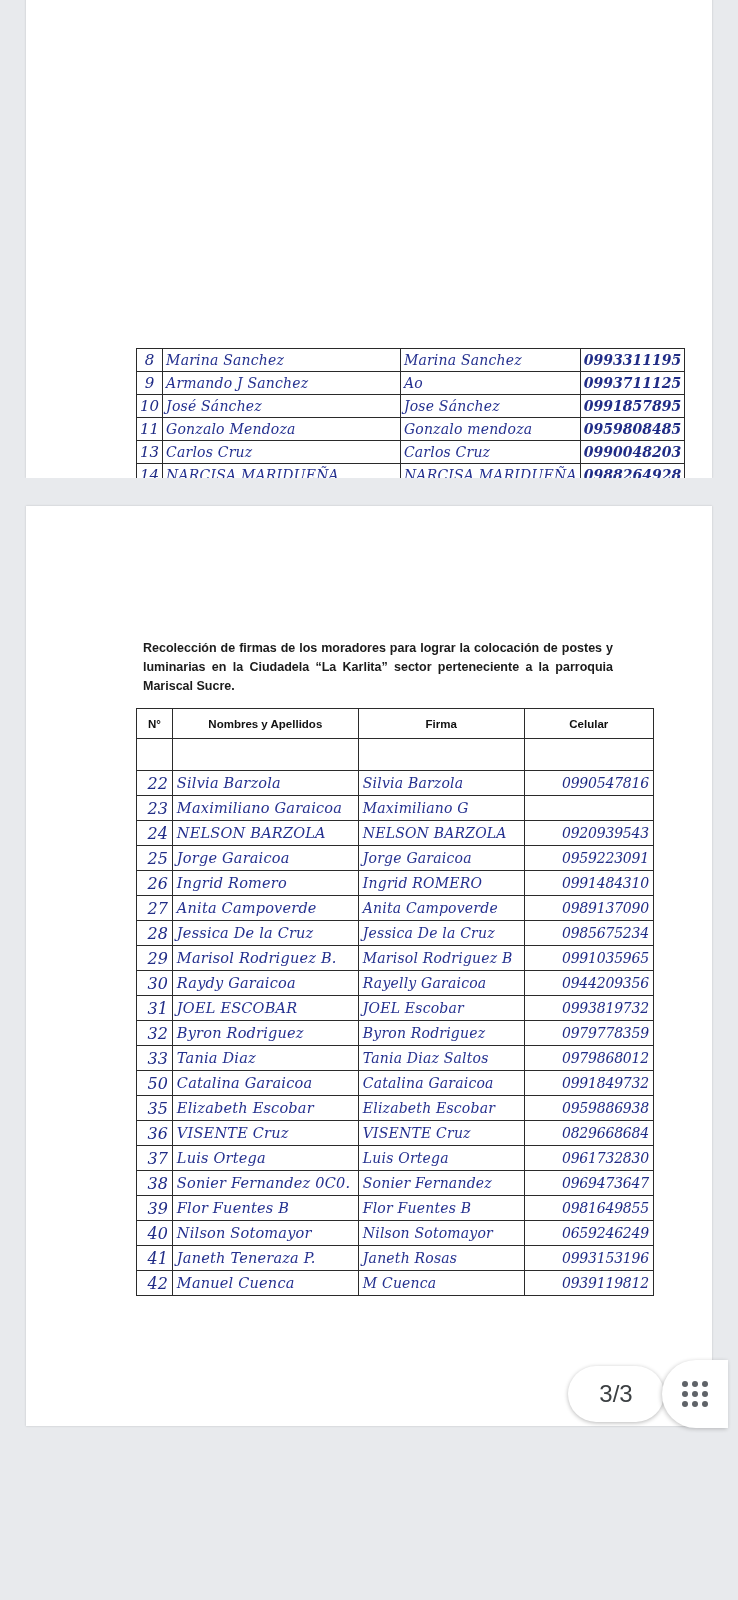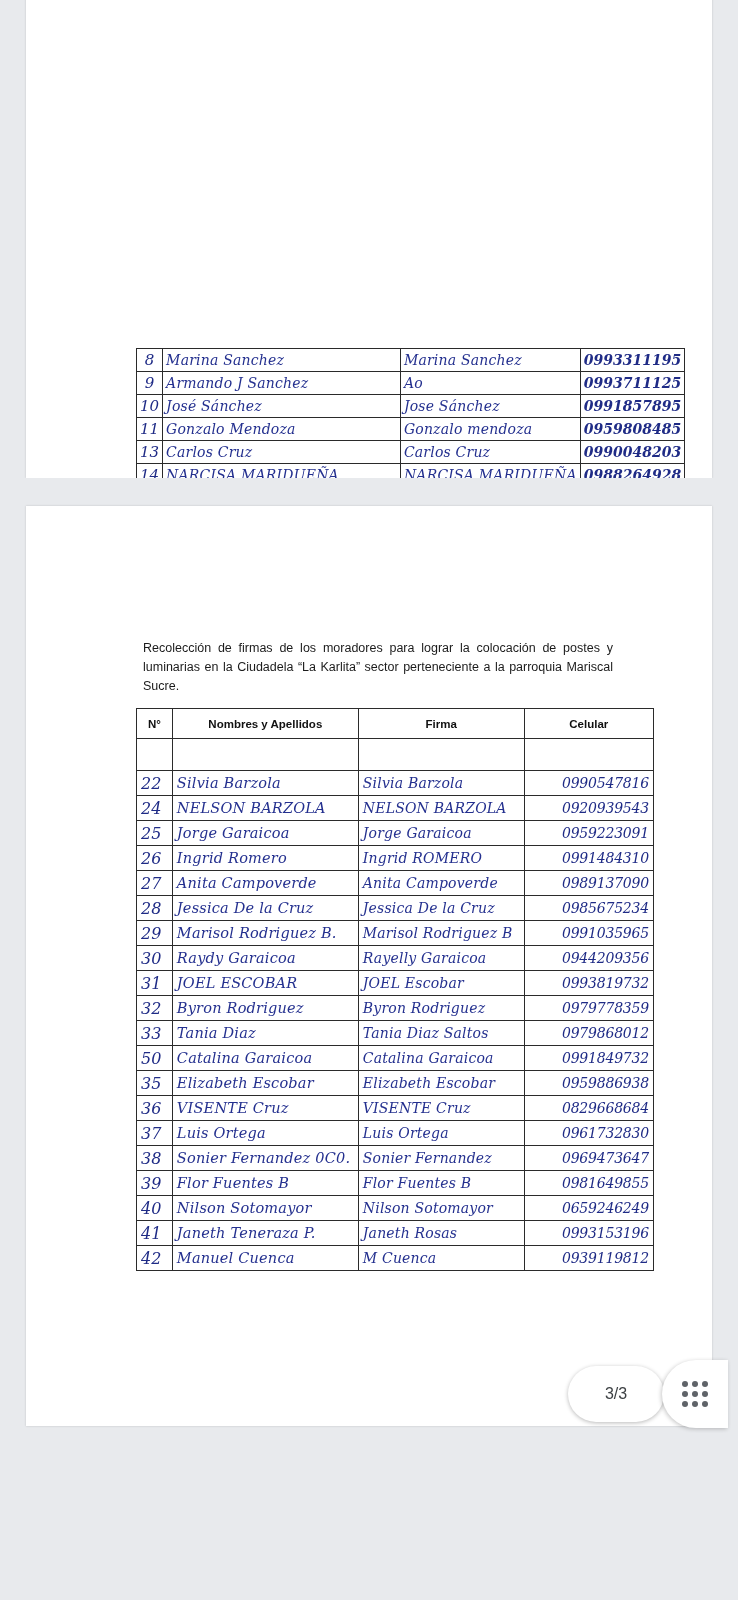--- a/index.html
+++ b/index.html
@@ -61,21 +61,21 @@
   #prev-table td.c-sign  { width: 150px; font-size: 14px; }
   #prev-table td.c-cell  { width: 114px; font-size: 14px; text-align: right; font-weight: bold; }
 
   
   #doc-intro {
     position: absolute;
     left: 117px;
     top: 120px;           
     width: 470px;
     font-size: 12.5px;
-    font-weight: normal;
+    font-weight: bold;
     line-height: 1.52;
     color: #1b1b1b;
     text-align: justify;
   }
 
   #main-table {
     position: absolute;
     left: 110px;
     top: 202px;          
     width: 518px;
@@ -91,21 +91,21 @@
   #main-table thead th {
     height: 30px;
     font-size: 11.5px;
     font-weight: bold;
     text-align: center;
     font-family: "Liberation Sans", sans-serif;
     color: #111;
   }
   #main-table thead tr.spacer th { height: 32px; border-top: none; }
   #main-table tbody td { height: 25px; }
-  .col-no   { width: 36px;  text-align: left; }
+  .col-no   { width: 36px;  text-align: right; }
   .col-name { width: 186px; margin-left: 29px; }
   .col-sign { width: 166px; }
   .col-cell { width: 130px; text-align: right; }
 
   #main-table tbody td.col-no   { font-size: 16px; }
   #main-table tbody td.col-name { font-size: 14.5px; }
   #main-table tbody td.col-sign { font-size: 14px; }
   #main-table tbody td.col-cell { font-size: 14px; letter-spacing: -.2px; }
 
   
@@ -114,21 +114,21 @@
     right: 74px;
     bottom: 178px;
     width: 96px;
     height: 56px;
     background: #ffffff;
     border-radius: 28px;
     box-shadow: 0 1px 4px rgba(0,0,0,.28);
     display: flex;
     align-items: center;
     justify-content: center;
-    font-size: 16px;
+    font-size: 24px;
     color: #3c4043;
   }
   #more-button {
     position: absolute;
     right: 10px;
     bottom: 172px;
     width: 66px;
     height: 68px;
     background: #ffffff;
     border-radius: 34px 0 0 34px;
@@ -268,20 +268,26 @@
         </tr>
       </thead>
       <tbody id="main-body">
           <tr>
             <td class="col-no hw-num">22</td>
             <td class="col-name hw">Silvia Barzola</td>
             <td class="col-sign hw">Silvia Barzola</td>
             <td class="col-cell hw-num">0990547816</td>
           </tr>
           <tr>
+            <td class="col-no hw-num">23</td>
+            <td class="col-name hw">Maximiliano Garaicoa</td>
+            <td class="col-sign hw">Maximiliano G</td>
+            <td class="col-cell hw-num"></td>
+          </tr>
+          <tr>
             <td class="col-no hw-num">24</td>
             <td class="col-name hw">NELSON BARZOLA</td>
             <td class="col-sign hw">NELSON BARZOLA</td>
             <td class="col-cell hw-num">0920939543</td>
           </tr>
           <tr>
             <td class="col-no hw-num">25</td>
             <td class="col-name hw">Jorge Garaicoa</td>
             <td class="col-sign hw">Jorge Garaicoa</td>
             <td class="col-cell hw-num">0959223091</td>

